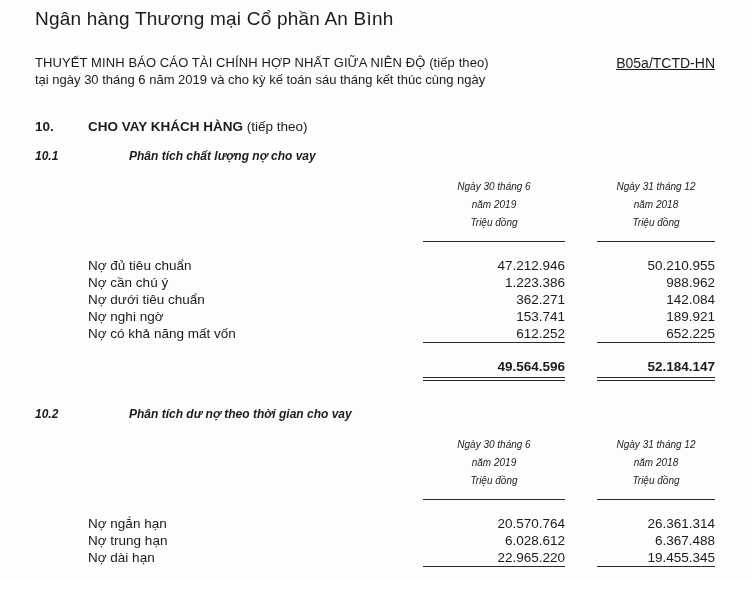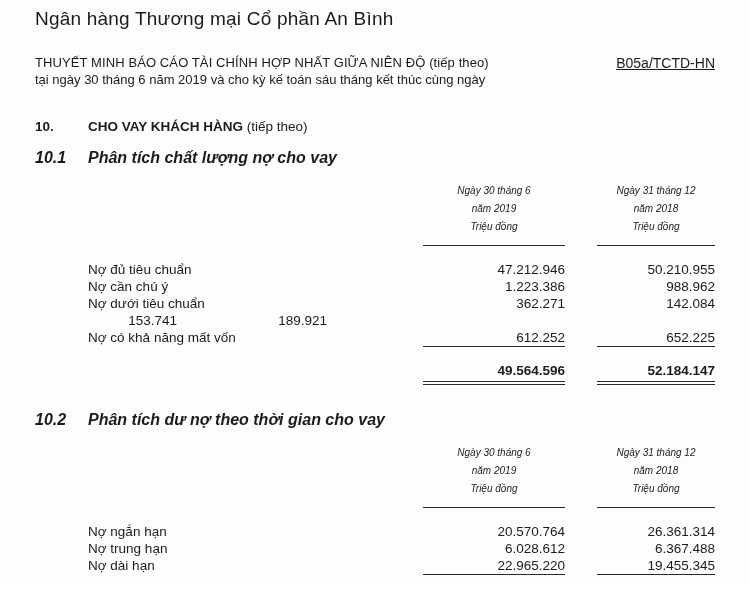--- a/index.html
+++ b/index.html
@@ -16,21 +16,21 @@
   .bank-name { font-size:19px; font-weight:400; letter-spacing:.2px; }
   .doc-header { display:flex; justify-content:space-between; align-items:flex-start; margin-top:24px; }
   .doc-title-block { max-width:565px; }
   .doc-title { font-size:13px; line-height:17px; font-weight:400; letter-spacing:.1px; }
   .doc-sub { font-size:13px; line-height:17px; }
   .form-code { font-size:14px; padding-top:1px;text-decoration:underline; }
 
   .section-row { display:flex; margin-top:31px; font-size:13.5px; font-weight:bold; }
   .sec-num { width:53px; flex:0 0 53px; }
   .section-suffix { font-weight:400; }
-  .subsection-row { display:flex; margin-top:15px; font-size:16px; font-weight:bold; font-style:italic; }
+  .subsection-row { display:flex; margin-top:15px; font-size:12px; font-weight:bold; font-style:italic;gap:41px; }
 
   .thead-row { display:flex; margin-top:15px; }
   .col-spacer { flex:1; }
   .colh {
     font-size:10px; font-style:italic; font-weight:400;
     text-align:center; line-height:18px;
     border-bottom:1.5px solid #2a2a2a; padding-bottom:9px;
   }
   .col1 { width:142px; flex:0 0 142px; }
   .gap  { width:32px; flex:0 0 32px; }
@@ -104,20 +104,21 @@
         <div class="gap"></div>
         <div class="cell col2">988.962</div>
       </div>
       <div class="trow">
         <div class="row-label">Nợ dưới tiêu chuẩn</div>
         <div class="cell col1">362.271</div>
         <div class="gap"></div>
         <div class="cell col2">142.084</div>
       </div>
       <div class="trow">
+        <div class="row-label">Nợ nghi ngờ</div>
         <div class="cell col1">153.741</div>
         <div class="gap"></div>
         <div class="cell col2">189.921</div>
       </div>
       <div class="trow">
         <div class="row-label">Nợ có khả năng mất vốn</div>
         <div class="cell col1">612.252</div>
         <div class="gap"></div>
         <div class="cell col2">652.225</div>
       </div>

